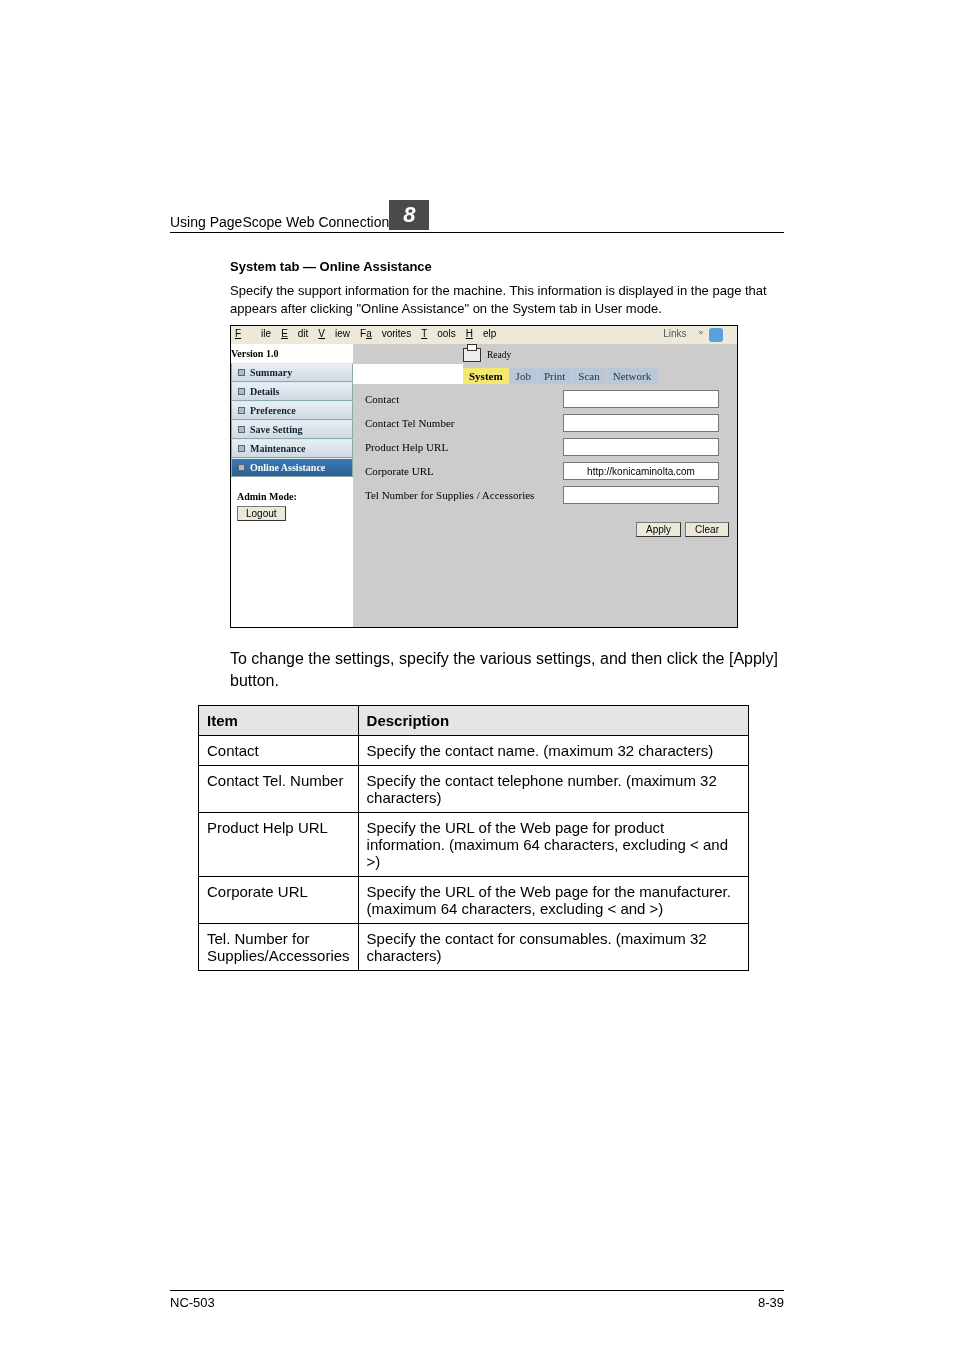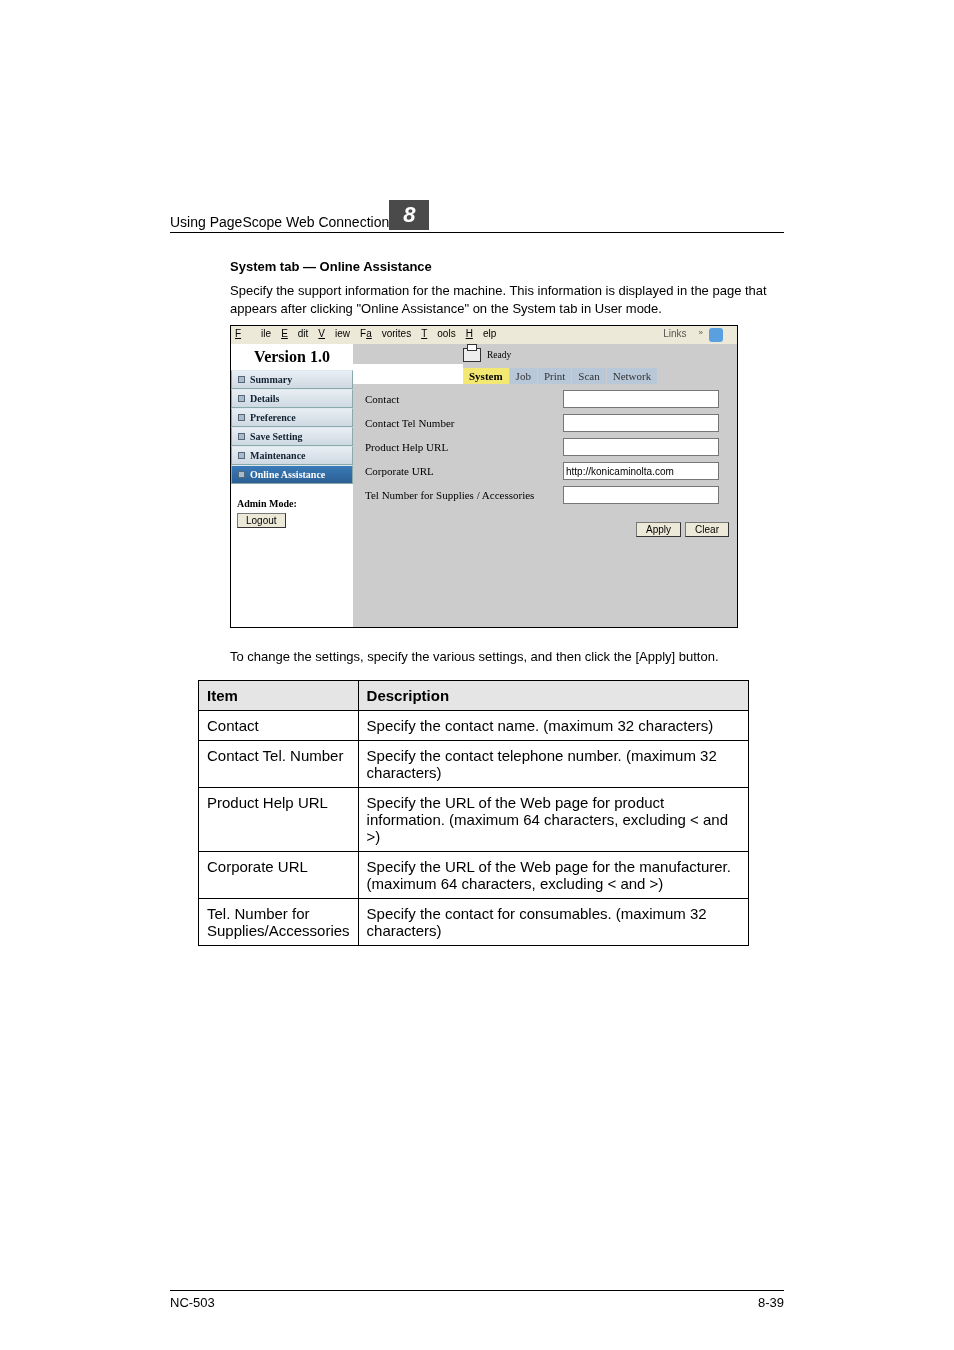--- a/index.html
+++ b/index.html
@@ -33,47 +33,47 @@
   .printer-icon{ width:16px;height:12px; border:1px solid #333; background:#eee;
                  position:relative; display:inline-block; margin-right:6px;}
   .printer-icon::after{content:""; position:absolute; top:-5px; left:3px;
                        width:8px;height:5px; background:#fff; border:1px solid #333;}
   .tabs-row { margin-left:110px; background:#ccc; padding-top:4px; font-family:serif;}
   .tab { display:inline-block; padding:2px 6px; font-size:11px; background:#b8c8d8;
          margin-right:1px; cursor:pointer; color:#333;}
   .tab.active { background:#f2e872; font-weight:bold; color:#000;}
   .main-row { display:flex; }
   .sidebar { width:122px; }
-  .version { font-size:16px; font-weight:bold; text-align:center; padding:4px 0;
+  .version { font-size:10px; font-weight:bold; text-align:left; padding:4px 0;
              font-family:serif;}
   .side-item { border:1px solid #8aa; border-top:1px solid #dfe8ef;
                background:linear-gradient(#e8eef4,#cfd9e2);
                padding:3px 6px; font-size:10px; font-family:serif;
                display:flex; align-items:center; color:#123;}
   .side-item.active { background:linear-gradient(#3a7ab8,#2b5f94); color:#fff;
                       font-weight:bold;}
   .marker{ width:5px;height:5px; border:1px solid #567; background:#abc;
            margin-right:5px; flex-shrink:0;}
   .admin-block{ padding:14px 6px; font-size:10px; font-family:serif;}
   .logout-btn{ border:1px solid #777; border-right-color:#333; border-bottom-color:#333;
                background:#ece9d8; font-size:10px; padding:1px 8px; margin-top:4px;
                font-family:Arial;}
   .content-pane { flex:1; background:#ccc; padding:6px 10px 4px 12px;
                   font-family:serif; font-size:11px;}
   .inner-form{ background:#ccc; padding-right:8px;}
   .form-row { display:flex; align-items:center; margin-bottom:6px; }
   .form-row .lbl { flex:1; }
   .form-row input { width:150px; font-size:10px; border:1px solid #777;
-                    background:#fff; height:14px;}
+                    background:#fff; height:14px;text-align:center;}
   .btn-row { display:flex; justify-content:flex-end; gap:4px; padding:8px 8px 0 0;
              background:#ccc;}
   .btn-row button{ border:1px solid #777; border-right-color:#333;
                    border-bottom-color:#333; background:#ece9d8; font-size:10px;
                    padding:1px 9px;}
-  .below-text { font-size:13px; margin:20px 0 14px 60px; line-height:1.35;}
+  .below-text { font-size:16px; margin:20px 0 14px 60px; line-height:1.35;}
   table.desc-table { border-collapse:collapse; margin-left:28px; width:551px;
                      font-size:15px;}
   table.desc-table th, table.desc-table td { border:1px solid #000; padding:6px 8px;
                      text-align:left; vertical-align:top;}
   table.desc-table th { background:#e5e5e5; font-weight:bold;}
   table.desc-table td:first-child{ width:120px; }
   .footer { position:absolute; top:1290px; left:170px; right:170px;
             display:flex; justify-content:space-between; font-size:13px;
             border-top:1px solid #000; padding-top:4px; width:614px;}
   .u { text-decoration:underline; }

